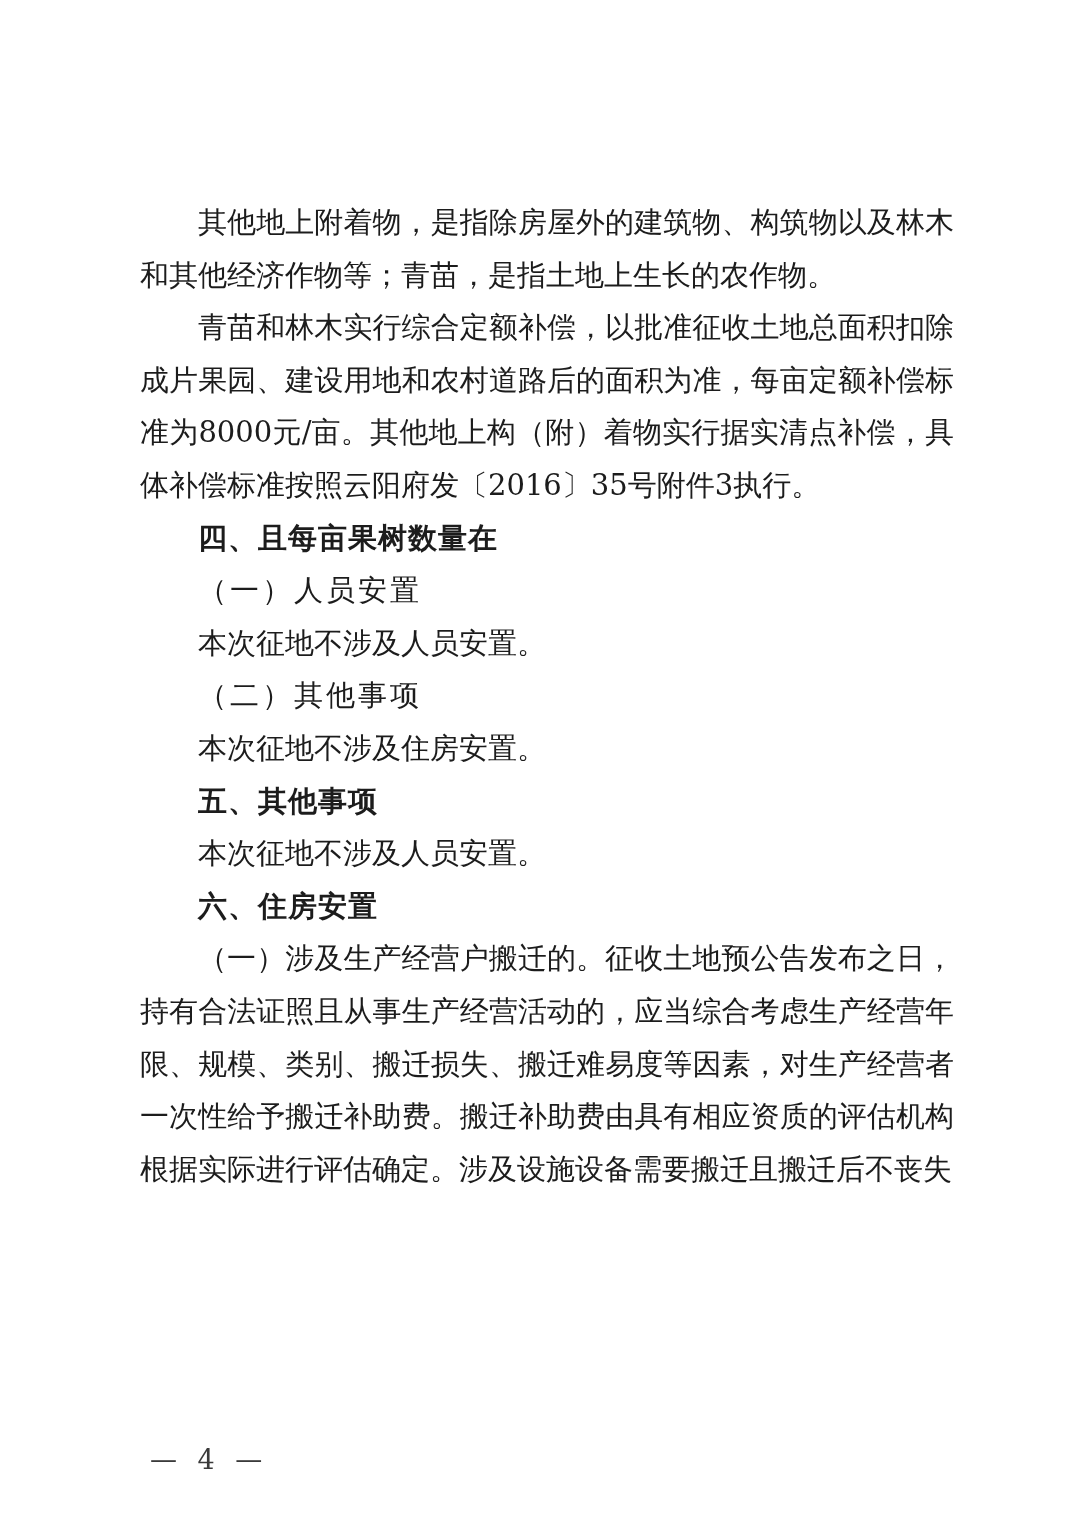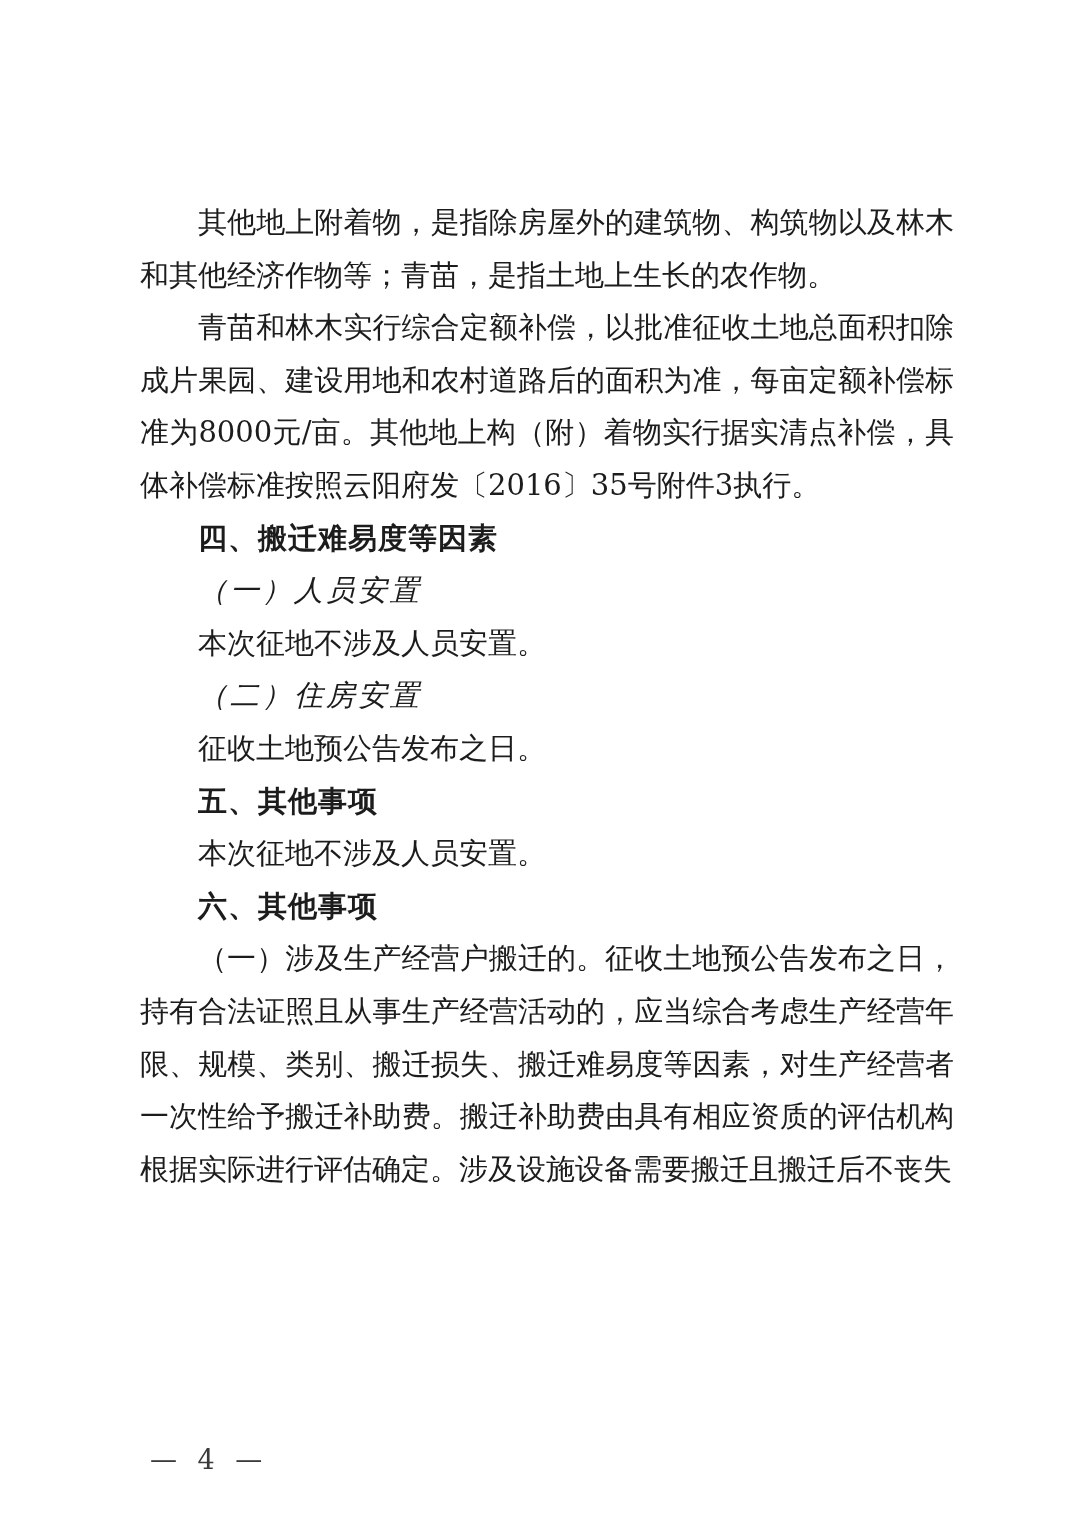--- a/index.html
+++ b/index.html
@@ -41,43 +41,42 @@
   }
   .heading-l1 {
     font-family: "DejaVu Sans", "Liberation Sans", sans-serif;
     font-weight: bold;
     letter-spacing: 1px;
   }
   .heading-l2 {
     font-family: "DejaVu Serif", "Liberation Serif", serif;
     font-weight: 500;
     letter-spacing: 3px;
-    font-style: italic;
   }
   .page-footer {
     position: absolute;
     left: 150px;
     top: 1444px;
     font-family: "DejaVu Serif", "Liberation Serif", serif;
     font-size: 27px;
     color: #3a3a3a;
     letter-spacing: 6px;
   }
 </style>
 </head>
 <body>
 
 <div class="page">
   <div class="content">
     <p class="para-body">其他地上附着物，是指除房屋外的建筑物、构筑物以及林木和其他经济作物等；青苗，是指土地上生长的农作物。</p>
     <p class="para-body">青苗和林木实行综合定额补偿，以批准征收土地总面积扣除成片果园、建设用地和农村道路后的面积为准，每亩定额补偿标准为8000元/亩。其他地上构（附）着物实行据实清点补偿，具体补偿标准按照云阳府发〔2016〕35号附件3执行。</p>
-    <h2 class="heading-l1">四、搬迁难易度等因素</h2>
+    <h2 class="heading-l1">四、且每亩果树数量在</h2>
     <h3 class="heading-l2">（一）人员安置</h3>
     <p class="para-body">本次征地不涉及人员安置。</p>
-    <h3 class="heading-l2">（二）住房安置</h3>
-    <p class="para-body">征收土地预公告发布之日。</p>
+    <h3 class="heading-l2">（二）其他事项</h3>
+    <p class="para-body">本次征地不涉及住房安置。</p>
     <h2 class="heading-l1">五、其他事项</h2>
     <p class="para-body">本次征地不涉及人员安置。</p>
-    <h2 class="heading-l1">六、其他事项</h2>
+    <h2 class="heading-l1">六、住房安置</h2>
     <p class="para-body">（一）涉及生产经营户搬迁的。征收土地预公告发布之日，持有合法证照且从事生产经营活动的，应当综合考虑生产经营年限、规模、类别、搬迁损失、搬迁难易度等因素，对生产经营者一次性给予搬迁补助费。搬迁补助费由具有相应资质的评估机构根据实际进行评估确定。涉及设施设备需要搬迁且搬迁后不丧失</p>
   </div>
   <div class="page-footer">— 4 —</div>
 </div>
 
 </body></html>

